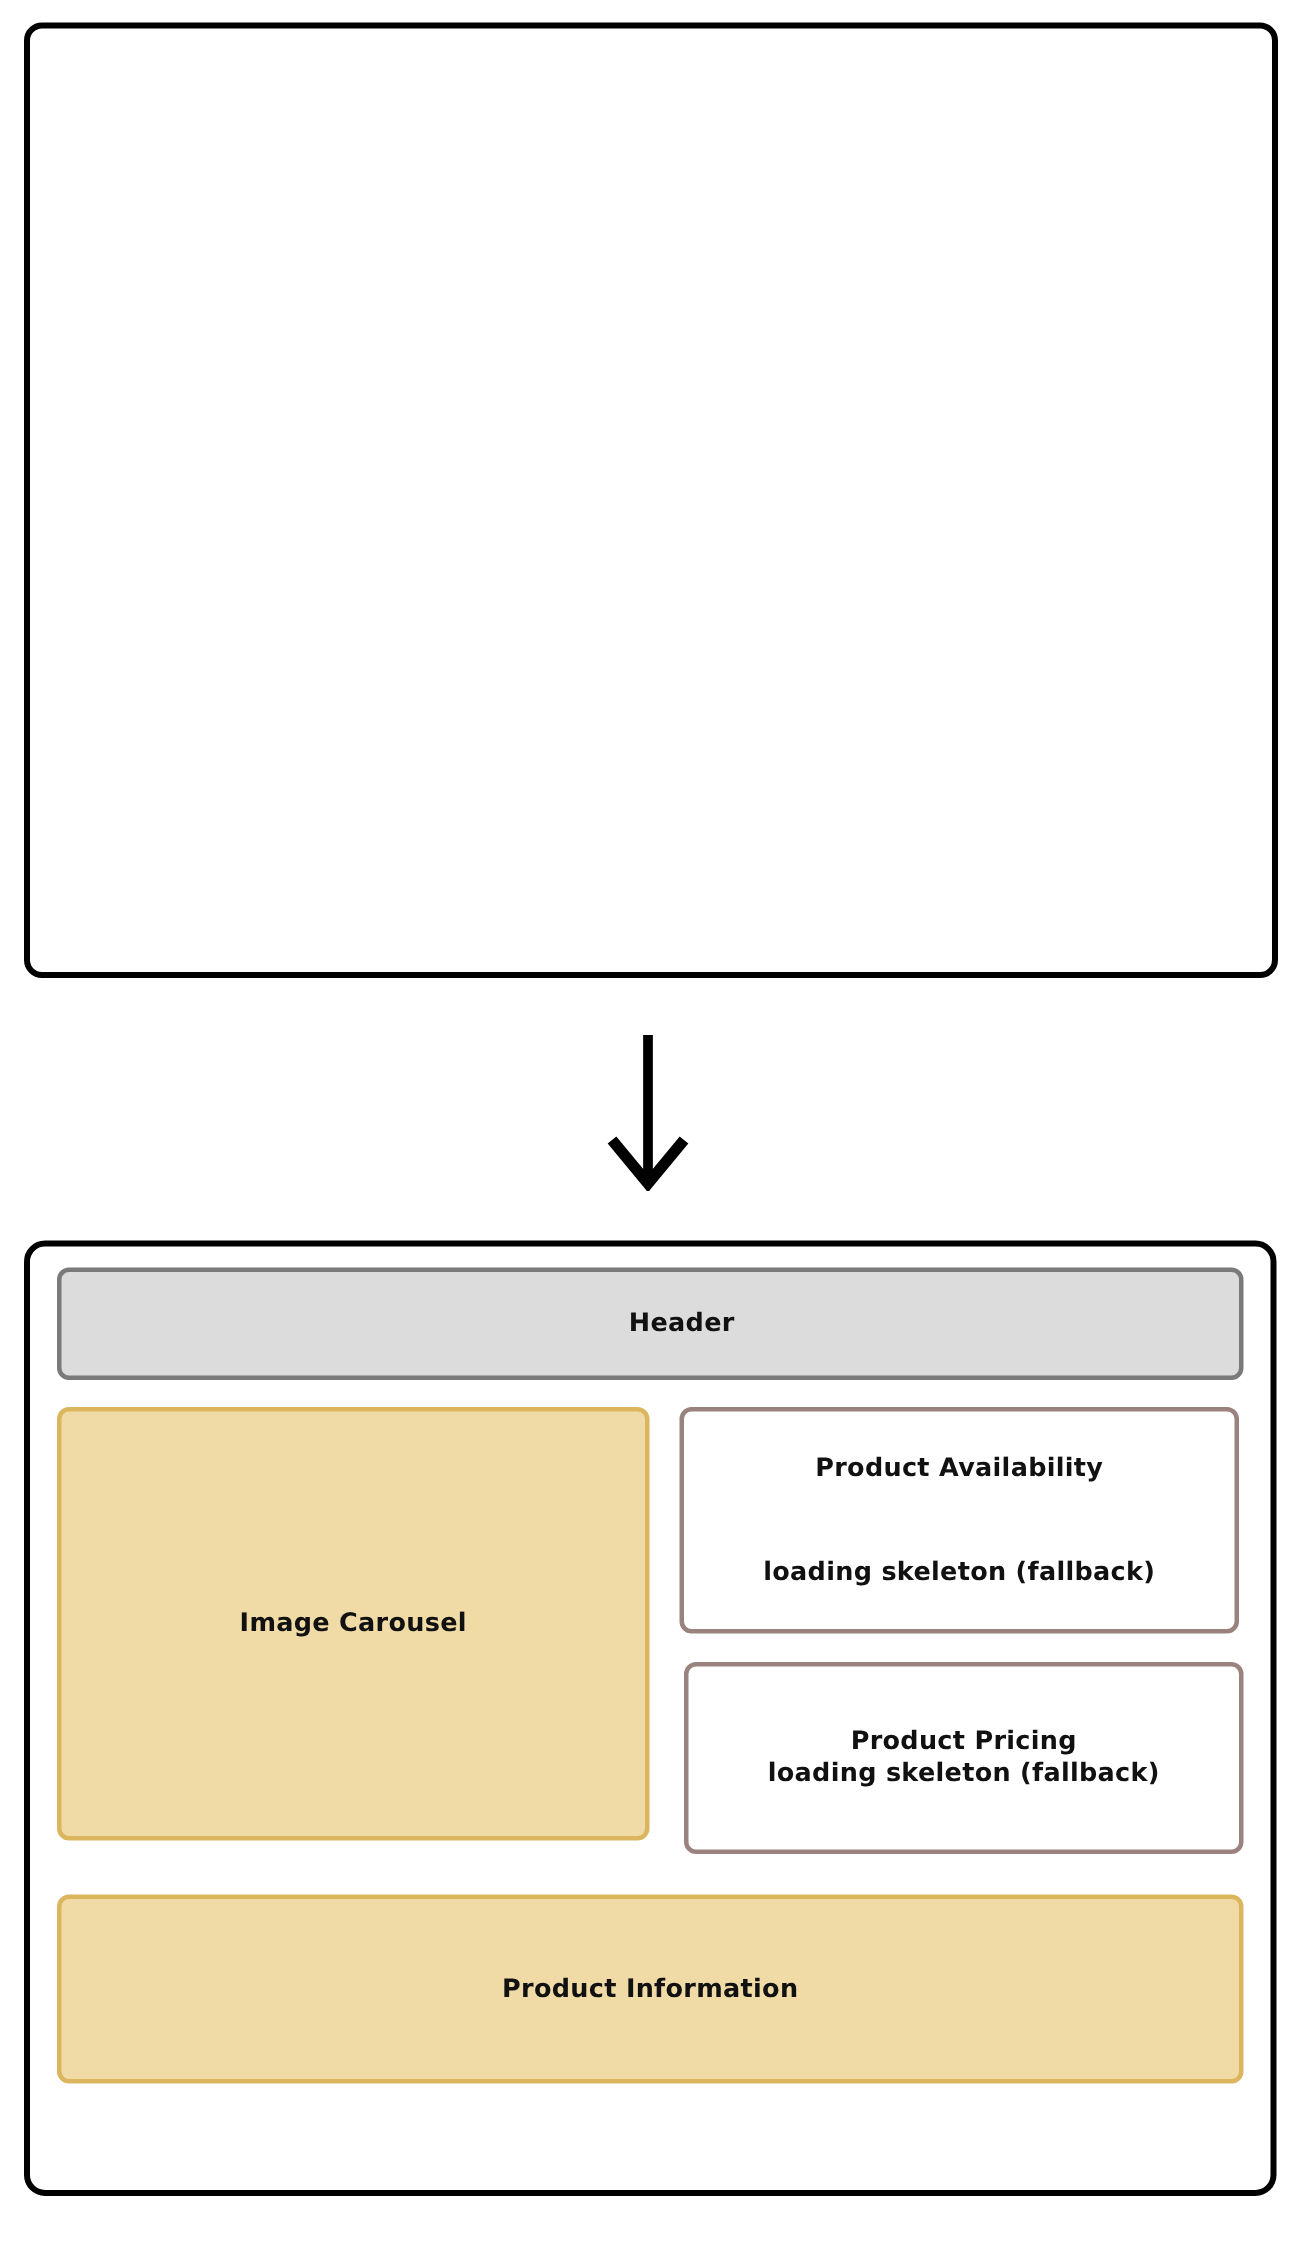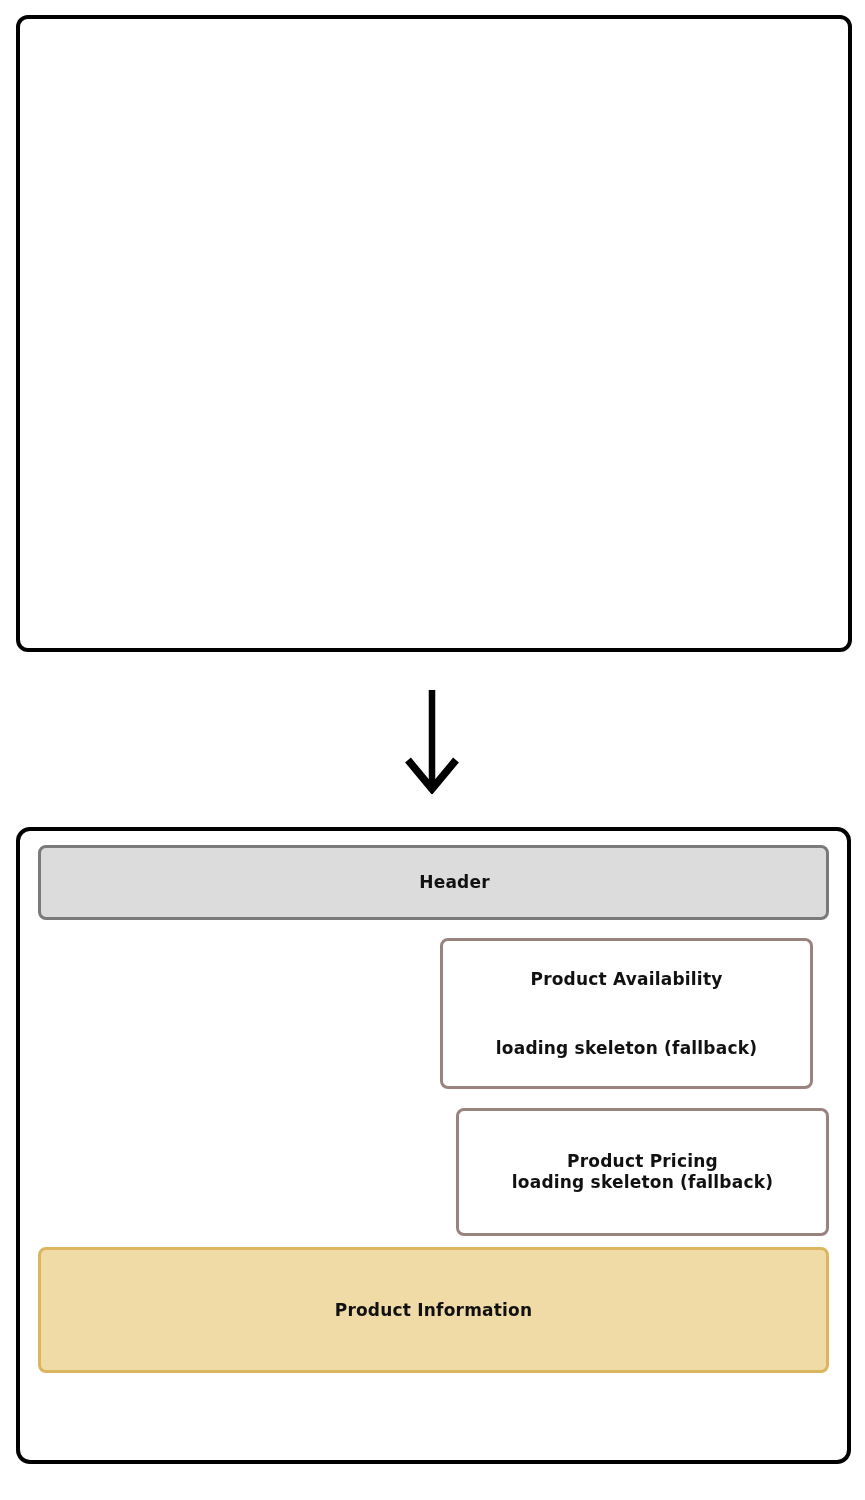--- a/index.html
+++ b/index.html
@@ -76,23 +76,23 @@
     background: #f0dba6;
     border: 3px solid #dcb55f;
   }
   .sec-skeleton {
     background: #ffffff;
     border: 3px solid #9a837e;
   }
 
   .sec-header   { left: 18px;  top: 14px;  width: 791px; height: 75px;  }
   .sec-carousel { left: 18px;  top: 107px; width: 395px; height: 289px; }
-  .sec-avail    { left: 420px; top: 107px; width: 373px; height: 151px; gap: 48px; }
+  .sec-avail    { left: 433px; top: 107px; width: 373px; height: 151px; gap: 48px; }
   .sec-pricing  { left: 436px; top: 277px; width: 373px; height: 128px; }
-  .sec-info     { left: 18px;  top: 416px; width: 791px; height: 126px; }
+  .sec-info     { left: 18px;  top: 432px; width: 791px; height: 126px; }
   .sec-footer   { left: 18px;  top: 556px; width: 791px; height: 59px;  }
 </style>
 </head>
 <body>
 
 <div class="canvas">
 
   <div class="before-box"></div>
 
   <div class="arrow-wrap">
@@ -101,20 +101,23 @@
       <polyline points="8,72 32,101 56,72" fill="none" stroke="#000000" stroke-width="7.5" stroke-linecap="butt" stroke-linejoin="miter"></polyline>
     </svg>
   </div>
 
   <div class="after-box">
 
     <div class="section sec-gray sec-header">
       <span class="lbl">Header</span>
     </div>
 
+    <div class="section sec-tan sec-carousel">
+      <span class="lbl">Image Carousel</span>
+    </div>
 
     <div class="section sec-skeleton sec-avail">
       <span class="lbl">Product Availability</span>
       <span class="lbl">loading skeleton (fallback)</span>
     </div>
 
     <div class="section sec-skeleton sec-pricing">
       <span class="lbl">Product Pricing</span>
       <span class="lbl">loading skeleton (fallback)</span>
     </div>

